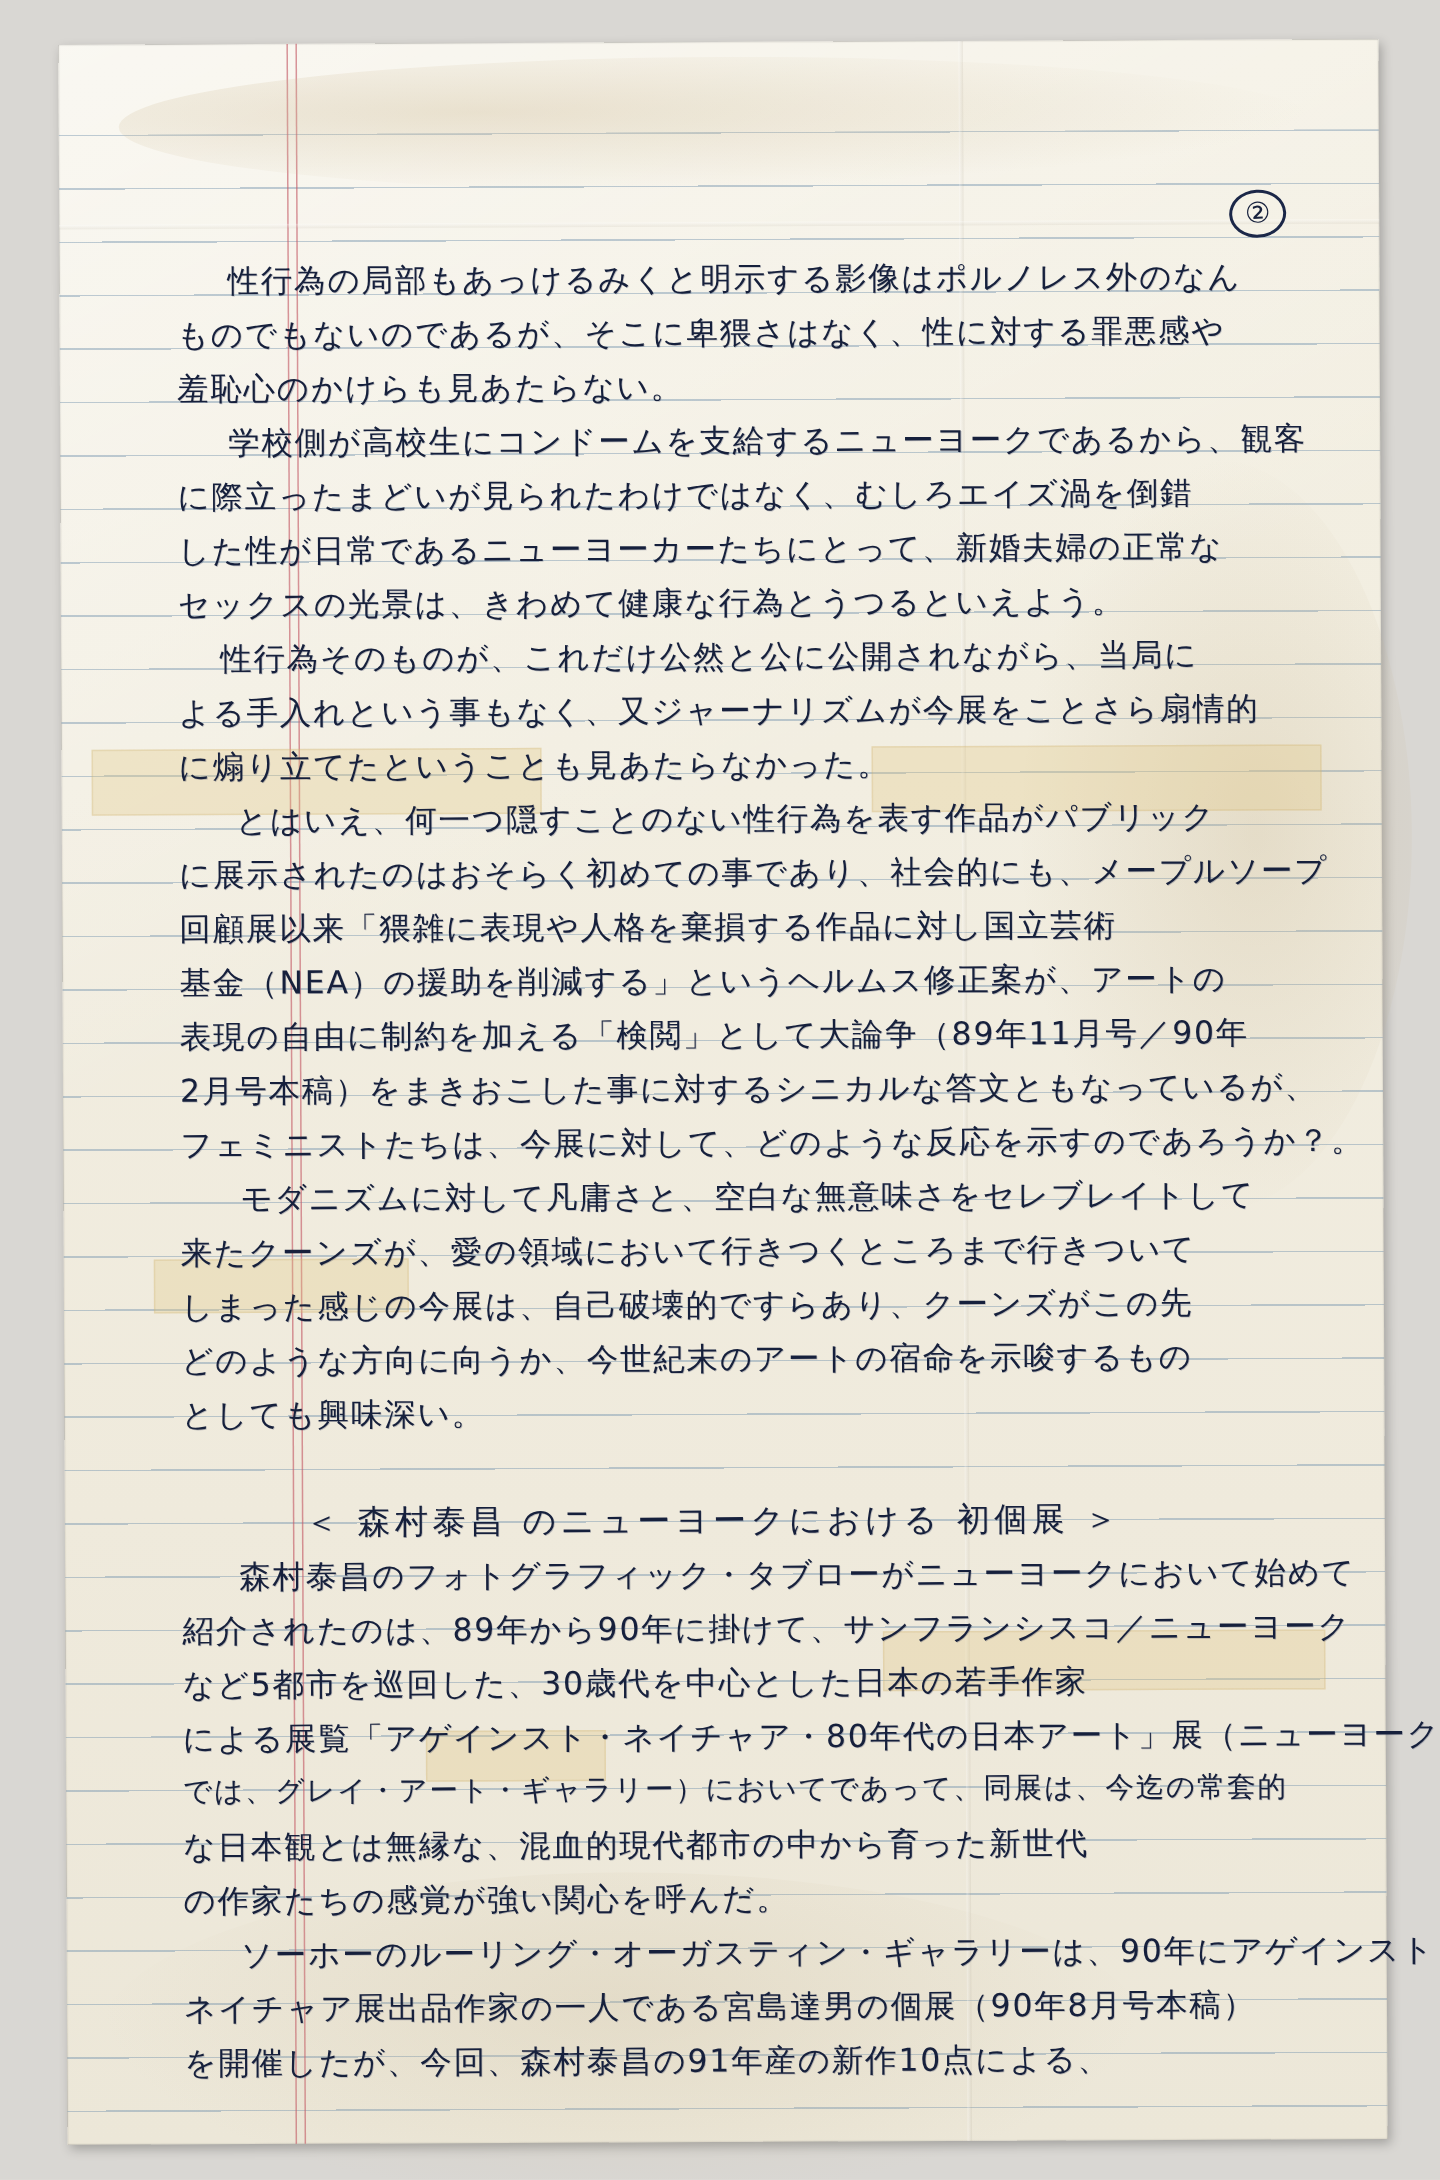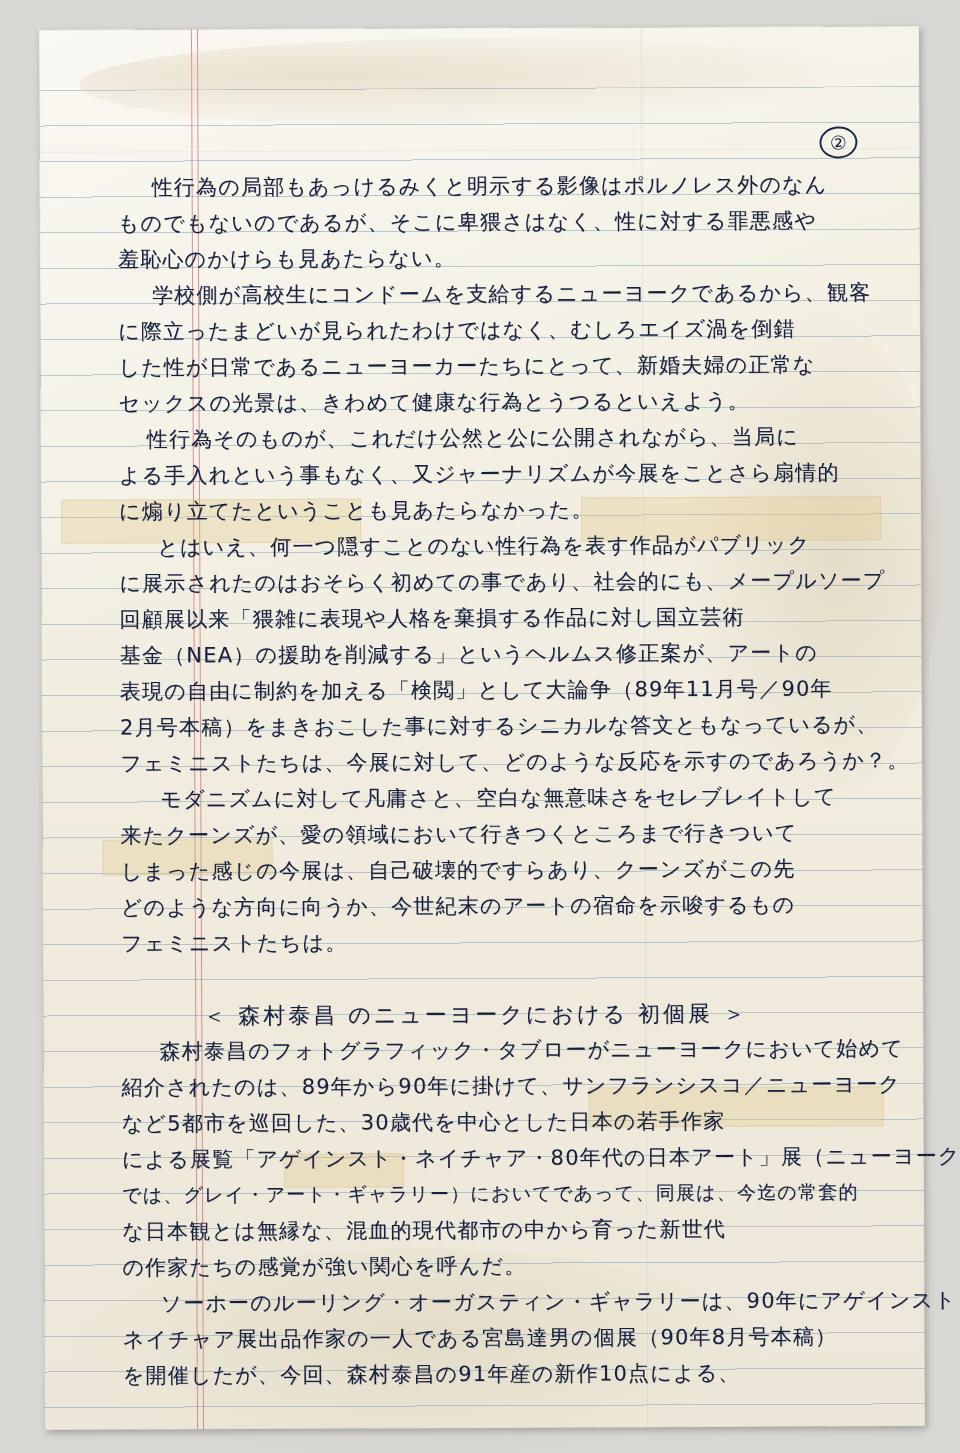--- a/index.html
+++ b/index.html
@@ -173,21 +173,21 @@
       <div class="line" style="left:78px; top:580px;">回顧展以来「猥雑に表現や人格を棄損する作品に対し国立芸術</div>
       <div class="line" style="left:78px; top:616px;">基金（NEA）の援助を削減する」というヘルムス修正案が、アートの</div>
       <div class="line" style="left:78px; top:652px;">表現の自由に制約を加える「検閲」として大論争（89年11月号／90年</div>
       <div class="line" style="left:78px; top:688px;">2月号本稿）をまきおこした事に対するシニカルな答文ともなっているが、</div>
       <div class="line" style="left:78px; top:724px;">フェミニストたちは、今展に対して、どのような反応を示すのであろうか？。</div>
 
       <div class="line indent" style="left:92px; top:760px;">モダニズムに対して凡庸さと、空白な無意味さをセレブレイトして</div>
       <div class="line" style="left:78px; top:796px;">来たクーンズが、愛の領域において行きつくところまで行きついて</div>
       <div class="line" style="left:78px; top:832px;">しまった感じの今展は、自己破壊的ですらあり、クーンズがこの先</div>
       <div class="line" style="left:78px; top:868px;">どのような方向に向うか、今世紀末のアートの宿命を示唆するもの</div>
-      <div class="line" style="left:78px; top:904px;">フェミニストたちは。</div>
+      <div class="line" style="left:78px; top:904px;">としても興味深い。</div>
 
       <div class="line heading" style="left:160px; top:976px;">＜ 森村泰昌 のニューヨークにおける 初個展 ＞</div>
 
       <div class="line indent" style="left:90px; top:1012px;">森村泰昌のフォトグラフィック・タブローがニューヨークにおいて始めて</div>
       <div class="line" style="left:78px; top:1048px;">紹介されたのは、89年から90年に掛けて、サンフランシスコ／ニューヨーク</div>
       <div class="line" style="left:78px; top:1084px;">など5都市を巡回した、30歳代を中心とした日本の若手作家</div>
       <div class="line" style="left:78px; top:1120px;">による展覧「アゲインスト・ネイチャア・80年代の日本アート」展（ニューヨーク</div>
       <div class="line" style="left:78px; top:1156px; font-size:19px;">では、グレイ・アート・ギャラリー）においてであって、同展は、今迄の常套的</div>
       <div class="line" style="left:78px; top:1192px;">な日本観とは無縁な、混血的現代都市の中から育った新世代</div>
       <div class="line" style="left:78px; top:1228px;">の作家たちの感覚が強い関心を呼んだ。</div>

